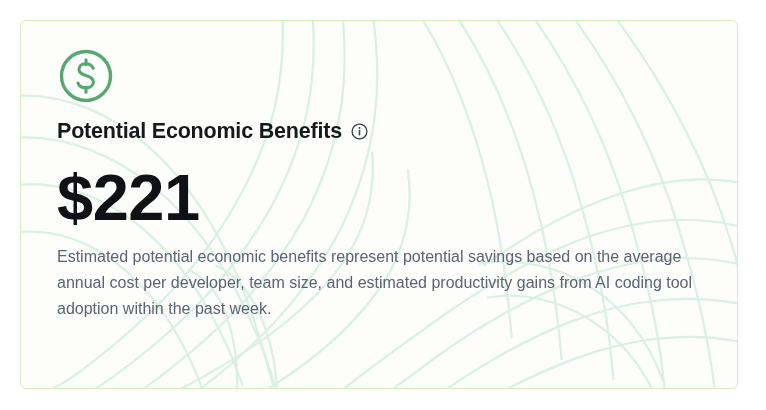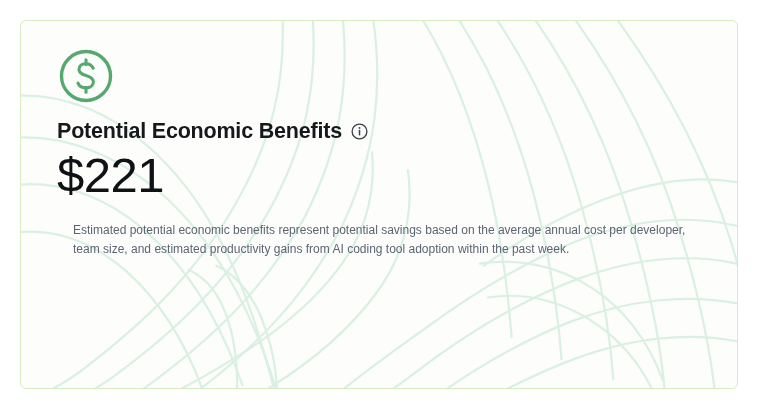--- a/index.html
+++ b/index.html
@@ -76,36 +76,36 @@
   .info-icon {
     width: 17px;
     height: 17px;
     flex: 0 0 auto;
     display: block;
     cursor: pointer;
   }
 
   
   .metric-value {
-    font-size: 49px;
-    font-weight: 400;
+    font-size: 65px;
+    font-weight: 700;
     letter-spacing: -0.5px;
     color: #101114;
     line-height: 1.18;
-    margin: 2px 0 8px 0;
+    margin: 15px 0 8px 0;
   }
 
   
   .metric-desc {
-    font-size: 12px;
+    font-size: 16px;
     font-weight: 400;
     line-height: 1.62;
     color: #5b6472;
     max-width: 650px;
-    margin: 16px;
+    margin: 0;
   }
 </style>
 </head>
 <body>
 
 <div class="stage">
 
   <div class="card">
 
     <svg class="card-bg" viewBox="0 0 718 369" preserveAspectRatio="none" aria-hidden="true">

